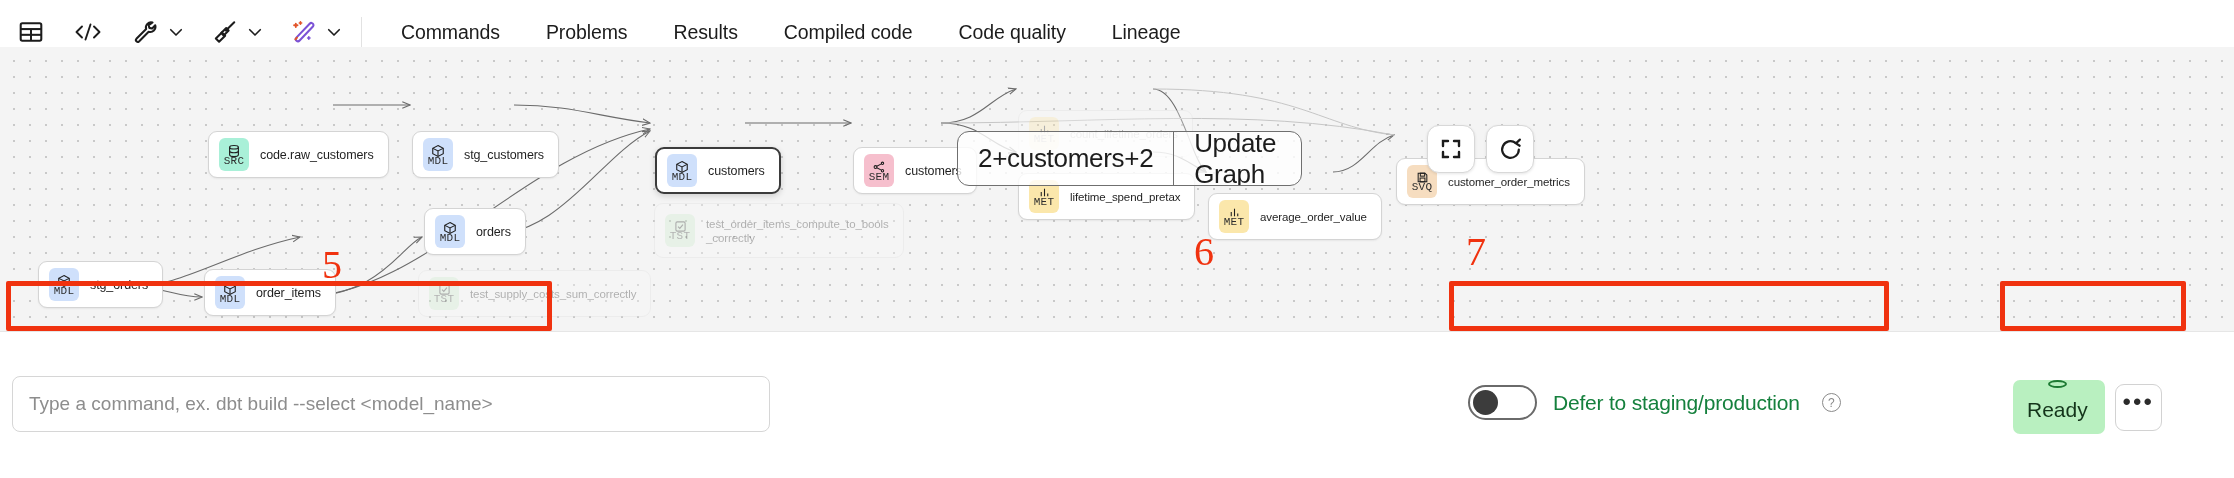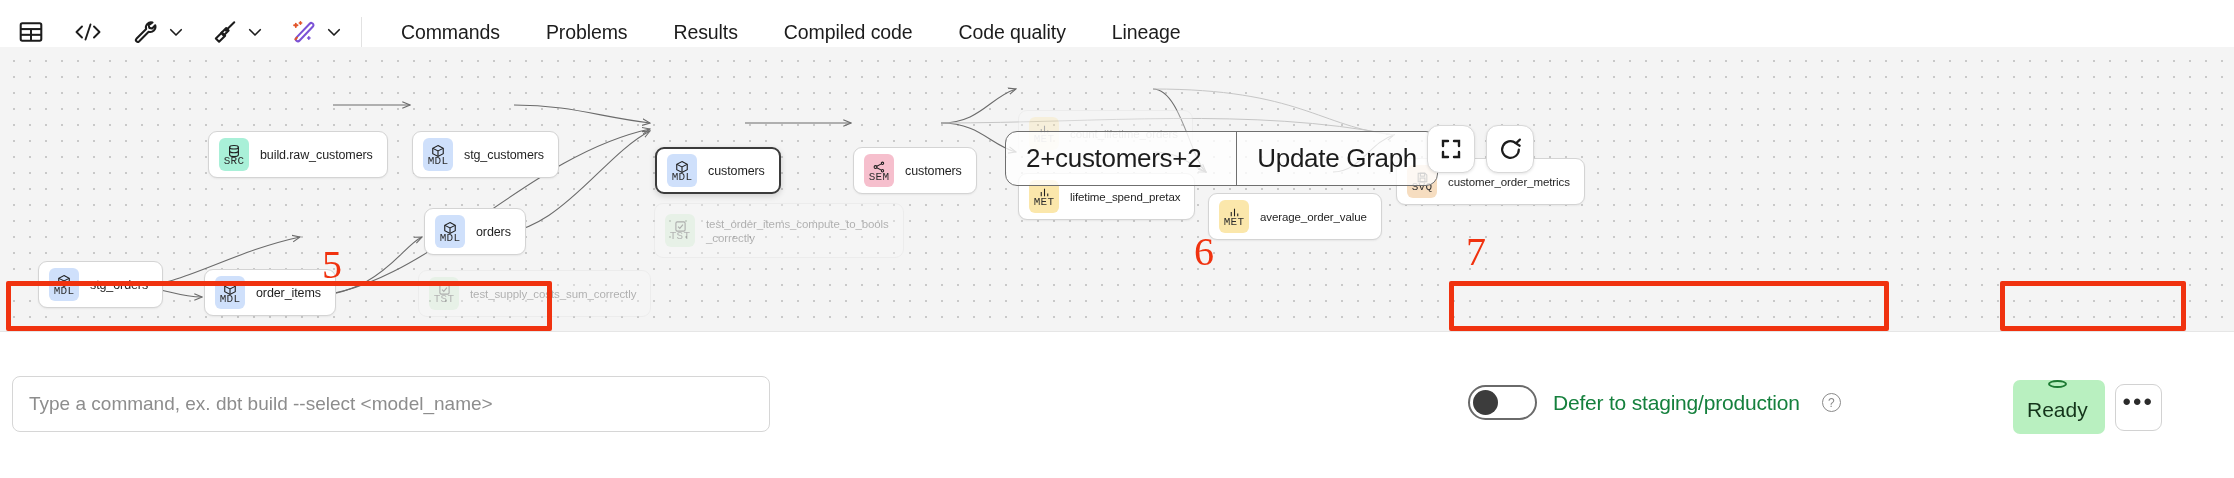--- a/index.html
+++ b/index.html
@@ -275,21 +275,21 @@
 
     <div class="node" style="left:208px;top:84px;">
       <span class="badge src">
         <svg width="14" height="14" viewBox="0 0 24 24" fill="none" stroke="#1f1f1f" stroke-width="2">
             <ellipse cx="12" cy="5.5" rx="7.5" ry="3"></ellipse>
             <path d="M4.5 5.5v13c0 1.7 3.4 3 7.5 3s7.5-1.3 7.5-3v-13"></path>
             <path d="M4.5 12c0 1.7 3.4 3 7.5 3s7.5-1.3 7.5-3"></path>
           </svg>
         <span class="bl">SRC</span>
       </span>
-      <span class="nlabel">build.raw_customers</span>
+      <span class="nlabel">code.raw_customers</span>
     </div>
 
     <div class="node" style="left:412px;top:84px;">
       <span class="badge mdl">
         <svg width="14" height="14" viewBox="0 0 24 24" fill="none" stroke="#1f1f1f" stroke-width="1.9">
             <path d="M12 2.6 21 7.4v9.2L12 21.4 3 16.6V7.4z"></path>
             <path d="M3.3 7.5 12 12l8.7-4.5M12 12v9"></path>
           </svg>
         <span class="bl">MDL</span>
       </span>
@@ -417,21 +417,21 @@
         <svg width="13" height="13" viewBox="0 0 24 24" fill="none" stroke="#1f1f1f" stroke-width="1.9">
             <path d="M4 4h12.5L20 7.5V20H4z"></path>
             <rect x="8" y="4" width="8" height="5.5"></rect>
             <rect x="7.5" y="13" width="9" height="7"></rect>
           </svg>
         <span class="bl">SVQ</span>
       </span>
       <span class="nlabel sm">customer_order_metrics</span>
     </div>
 
-    <div class="overlay-panel" style="left:957px;top:84px;width:433px;margin-left:48px;">
+    <div class="overlay-panel" style="left:957px;top:84px;width:345px;">
       <div class="ov-cell">2+customers+2</div>
       <div class="ov-div" style="margin-left:auto;"></div>
       <div class="ov-cell">Update Graph</div>
     </div>
 
     <div class="fab" style="left:1427px;top:78px;">
       <svg width="24" height="24" viewBox="0 0 24 24" fill="none" stroke="#1c1c1c" stroke-width="2.4" stroke-linecap="round">
         <polyline points="4,9 4,4 9,4"></polyline>
           <polyline points="15,4 20,4 20,9"></polyline>
         <polyline points="20,15 20,20 15,20"></polyline>

